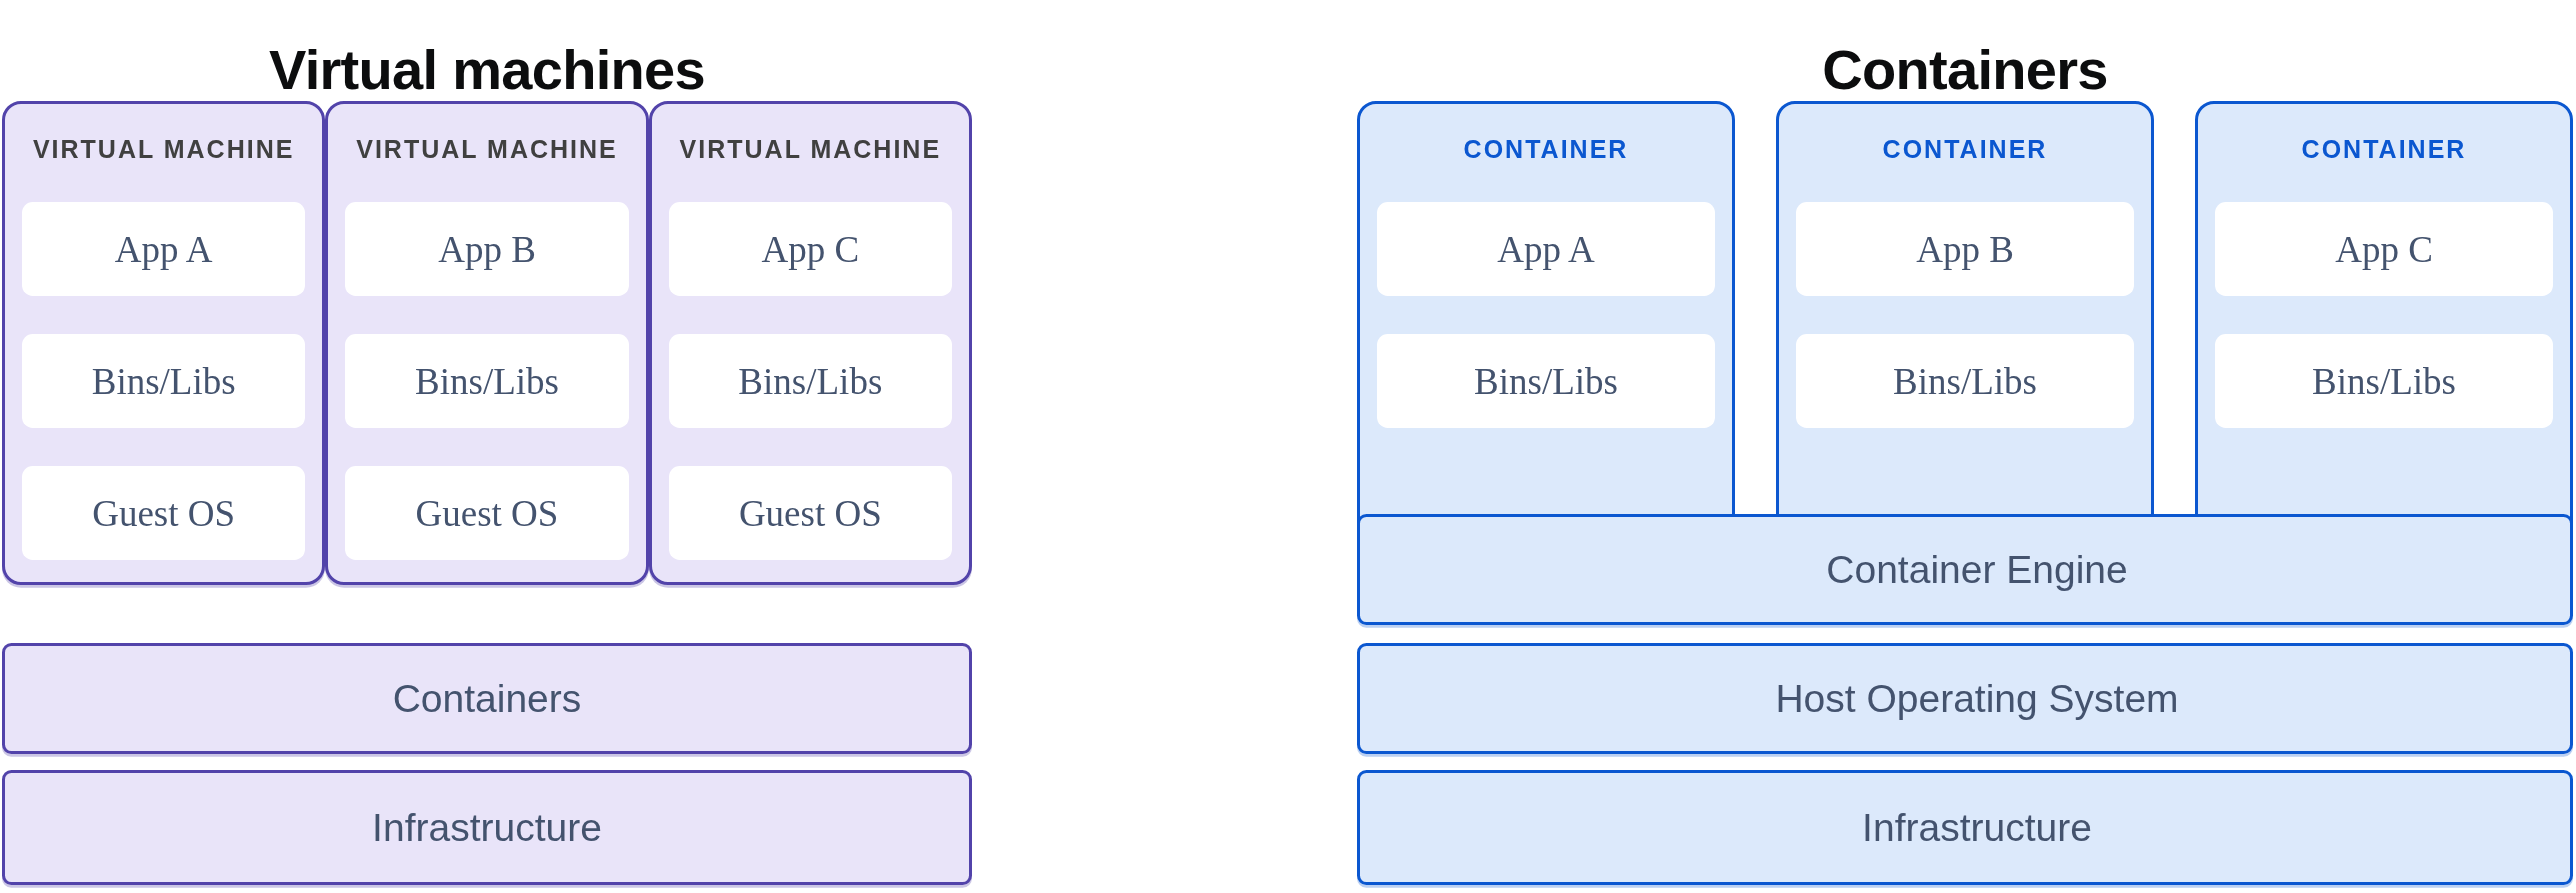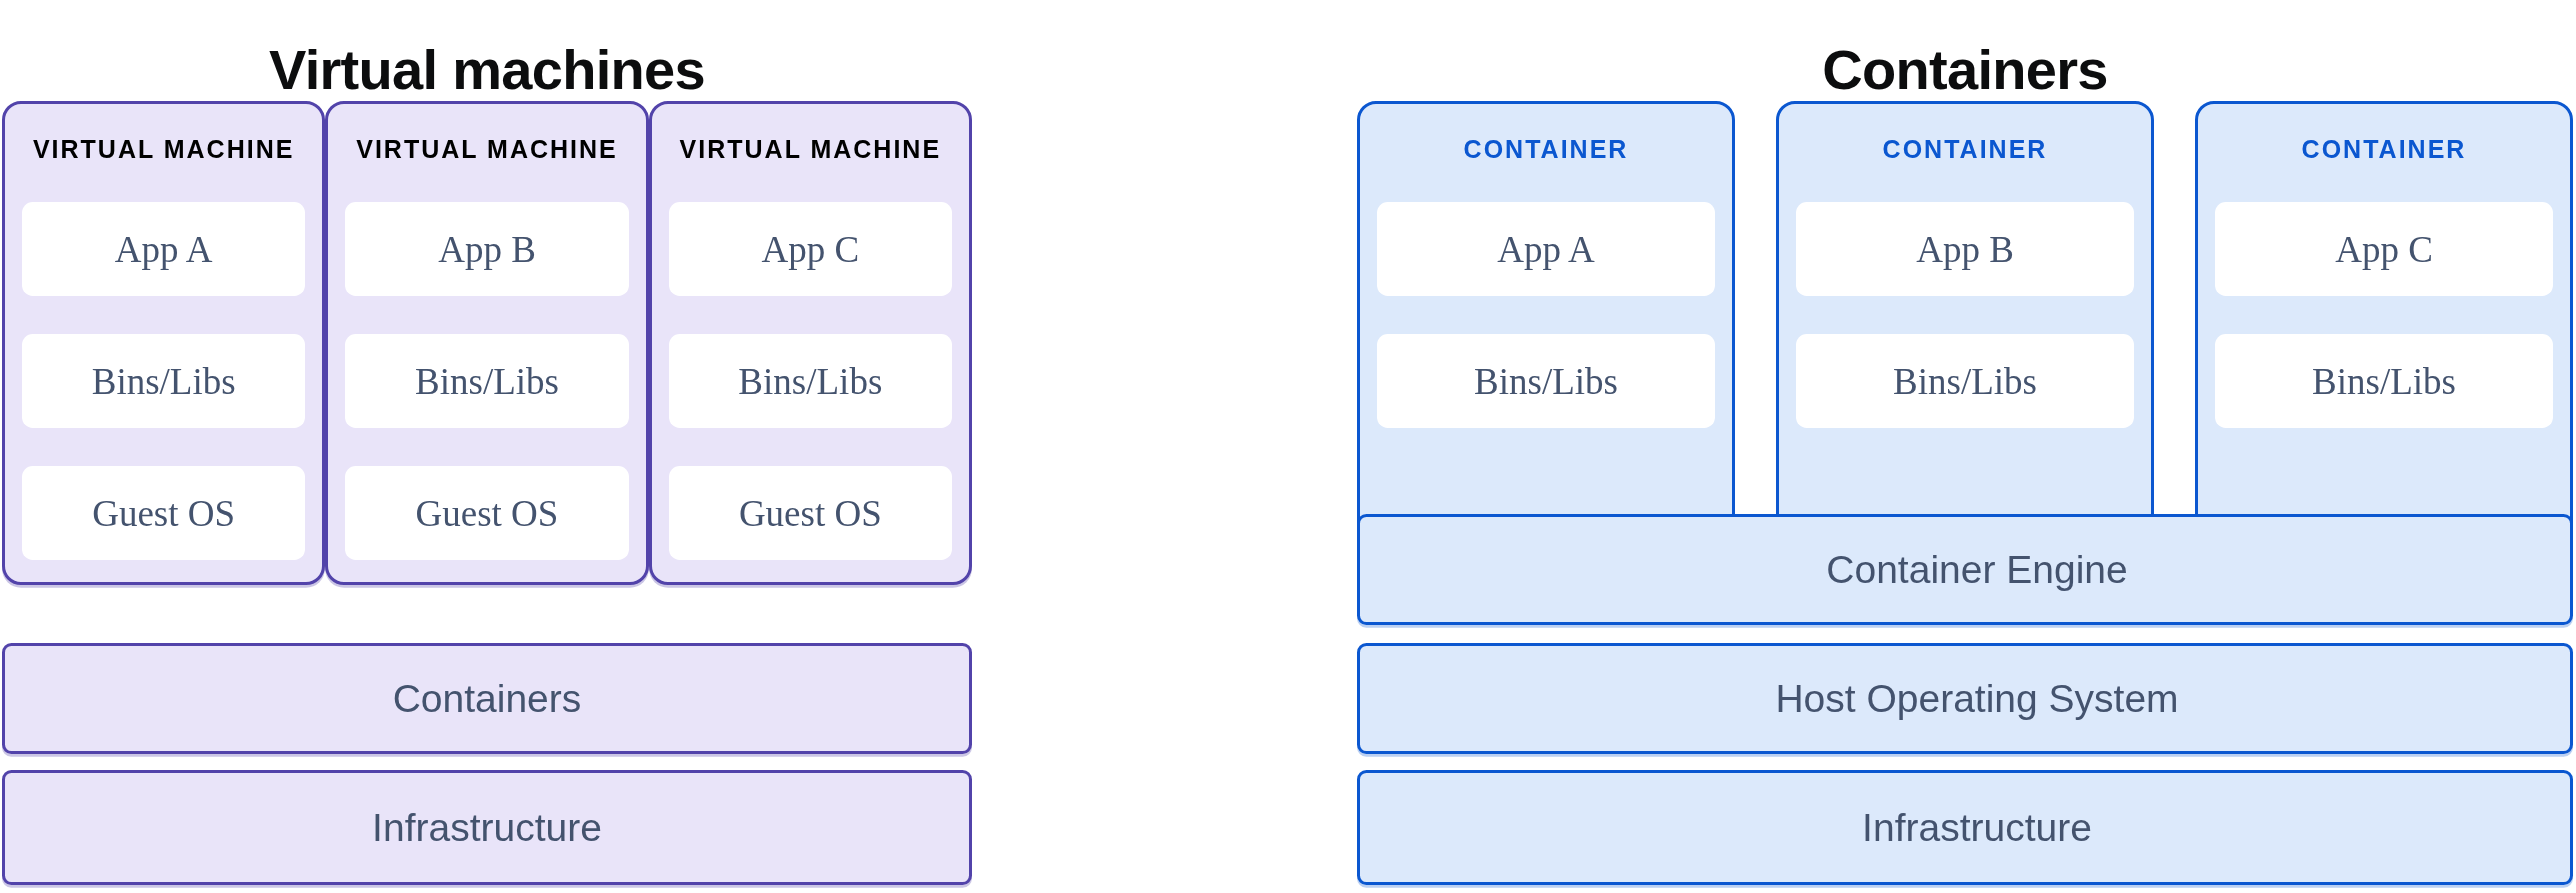--- a/index.html
+++ b/index.html
@@ -36,21 +36,21 @@
   .ct-card {
     height:448px; background:#dce9fb;
     border:3.4px solid #0b57d0;
     box-shadow:0 2.7px 0 rgba(11,87,208,0.28);
   }
   .card-label {
     margin-top:32px; text-align:center;
     font-size:25px; line-height:27px; font-weight:700;
     letter-spacing:2px;
   }
-  .vm-card .card-label { color:#000000; }
+  .vm-card .card-label { color:#404040; }
   .ct-card .card-label { color:#0b57d0; }
 
   .slot {
     height:94px; margin-top:38px;
     background:#ffffff; border-radius:10.7px;
     display:flex; align-items:center; justify-content:center;
     font-size:37px; font-weight:500; color:#44536e;font-family:Liberation Serif, serif;
   }
   .slot-first { margin-top:39px; }
 

